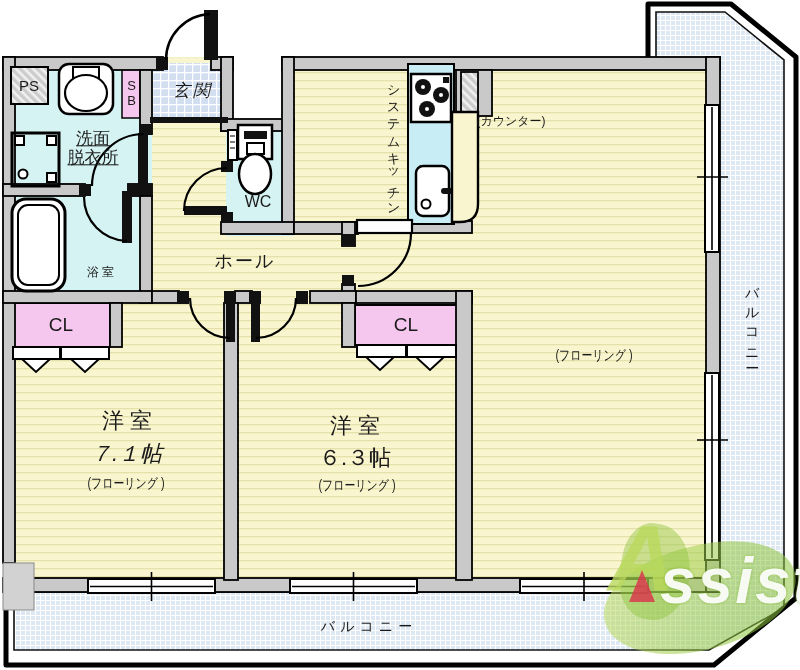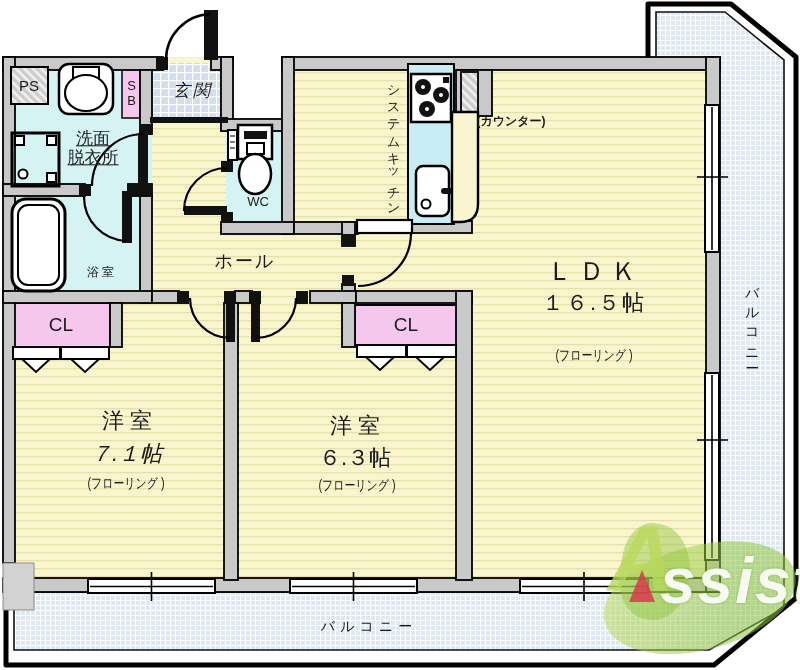--- a/index.html
+++ b/index.html
@@ -203,26 +203,24 @@
 </svg>
 
 <div class="lbl" style="left:29px;top:86px;font-size:15px;">PS</div>
 <div class="lbl vert" style="left:131px;top:93px;font-size:13px;">SB</div>
 <div class="lbl" style="left:193px;top:91px;font-size:17px;letter-spacing:3px;font-style:italic;">玄関</div>
 <div class="lbl" style="left:93px;top:149px;font-size:17px;text-decoration:underline;">
   <div>洗面</div>
   <div>脱衣所</div>
 </div>
 <div class="lbl" style="left:102px;top:273px;font-size:12px;letter-spacing:3px;">浴室</div>
-<div class="lbl" style="left:258px;top:202px;font-size:13px;">WC</div>
+<div class="lbl" style="left:258px;top:202px;font-size:16px;">WC</div>
 <div class="lbl" style="left:245px;top:262px;font-size:18px;letter-spacing:2px;font-family:Liberation Serif, serif;">ホール</div>
 <div class="lbl vert" style="left:393px;top:144px;font-size:13px;letter-spacing:2px;">システムキッチン</div>
-<div class="lbl" style="left:511px;top:122px;font-size:12px;font-weight:bold;">(カウンター)</div>
-<div class="lbl" style="left:595px;top:271px;font-size:26px;letter-spacing:6px;">ＬＤＫ</div>
-<div class="lbl" style="left:594px;top:303px;font-size:22px;letter-spacing:2px;">１６.５帖</div>
+<div class="lbl" style="left:511px;top:122px;font-size:12px;">(カウンター)</div>
 <div class="lbl small-paren" style="left:594px;top:356px;font-size:14px;">(フローリング )</div>
 <div class="lbl" style="left:127px;top:421px;font-size:22px;">洋 室</div>
 <div class="lbl" style="left:126px;top:454px;font-size:22px;font-style:italic;">７.１帖</div>
 <div class="lbl small-paren" style="left:126px;top:484px;font-size:14px;">(フローリング )</div>
 <div class="lbl" style="left:355px;top:426px;font-size:22px;">洋 室</div>
 <div class="lbl" style="left:355px;top:458px;font-size:22px;text-align:center;">６.３帖</div>
 <div class="lbl small-paren" style="left:357px;top:486px;font-size:14px;">(フローリング )</div>
 <div class="lbl" style="left:61px;top:325px;font-size:19px;">CL</div>
 <div class="lbl" style="left:406px;top:325px;font-size:19px;">CL</div>
 <div class="lbl vert" style="left:752px;top:321px;font-size:14px;letter-spacing:5px;">バルコニー</div>

